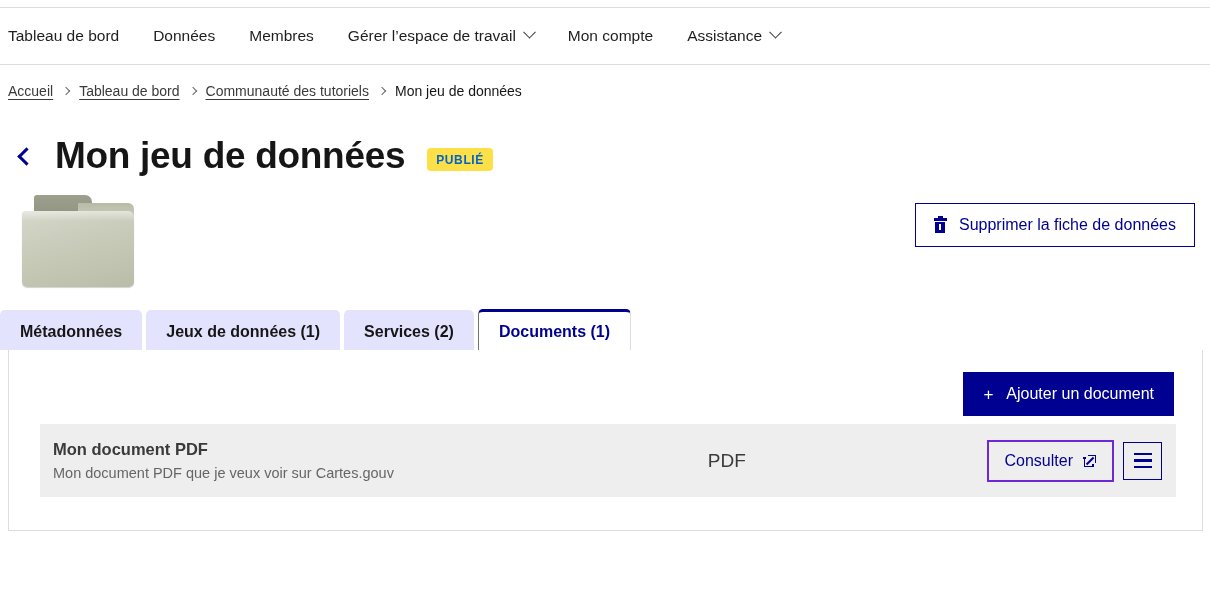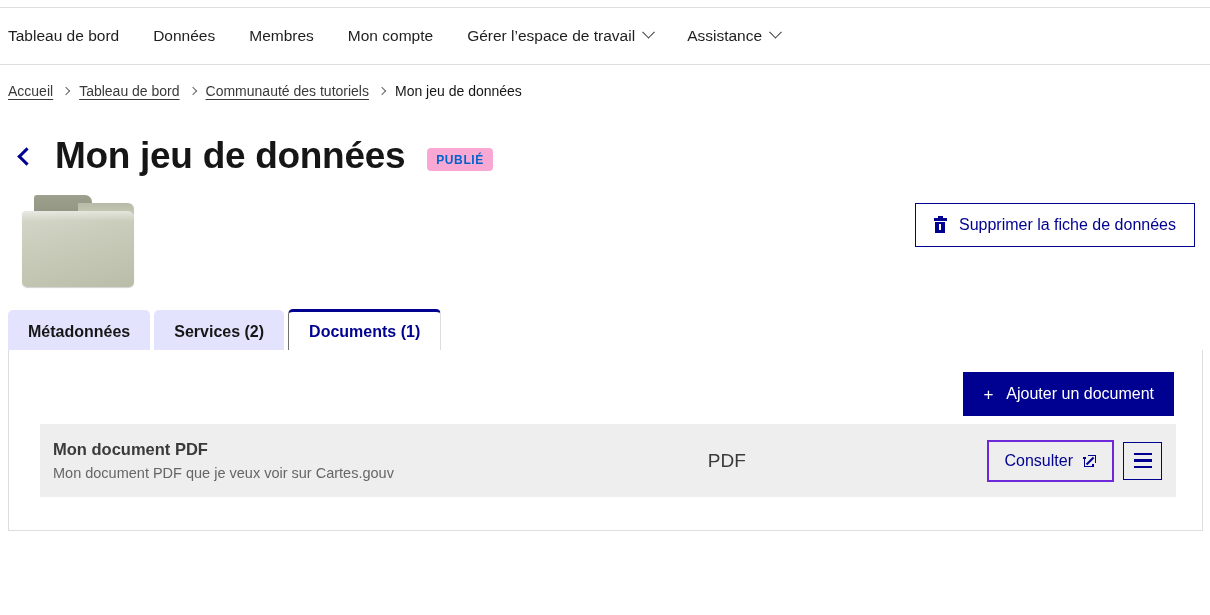--- a/index.html
+++ b/index.html
@@ -88,21 +88,21 @@
     margin-right: 4px;
     cursor: pointer;
   }
   .page-title {
     font-size: 37px;
     font-weight: bold;
     color: #161616;
     letter-spacing: -0.3px;
   }
   .badge {
-    background: #f9a8d4;
+    background: #fde047;
     color: #0063cb;
     font-size: 12px;
     font-weight: bold;
     letter-spacing: 0.6px;
     padding: 5px 9px 4px 9px;
     border-radius: 4px;
     margin-left: 4px;
     align-self: center;
     position: relative;
     top: 3px;
@@ -188,21 +188,20 @@
     background: #000091;
   }
   .trash .can:after {
     content:""; position:absolute;
     left:4px; top:2px; width:2px; height:6px;
     background:#fff;
   }
 
   
   .tabs-wrap {
-    padding-left: 8px;
     margin-top: 12px;
     display: flex;
     align-items: flex-end;
     position: relative;
     z-index: 3;
   }
   .tab-btn {
     background: #e3e3fd;
     color: #161617;
     font-size: 16px;
@@ -365,25 +364,25 @@
   <div class="nav-item">
     <span>Tableau de bord</span>
   </div>
   <div class="nav-item">
     <span>Données</span>
   </div>
   <div class="nav-item">
     <span>Membres</span>
   </div>
   <div class="nav-item">
-    <span>Mon compte</span>
-  </div>
-  <div class="nav-item">
     <span>Gérer l’espace de travail</span>
     <span class="chev-down"></span>
+  </div>
+  <div class="nav-item">
+    <span>Mon compte</span>
   </div>
   <div class="nav-item">
     <span>Assistance</span>
     <span class="chev-down"></span>
   </div>
 </nav>
 
 <div class="breadcrumb">
   <span class="crumb-link">Accueil</span>
   <span class="crumb-sep"></span>
@@ -410,20 +409,21 @@
     <span class="trash">
       <span class="lid"></span>
         <span class="can"></span>
     </span>
     <span>Supprimer la fiche de données</span>
   </button>
 </div>
 
 <div class="tabs-wrap">
   <button class="tab-btn">Métadonnées</button>
+  <button class="tab-btn">Jeux de données (1)</button>
   <button class="tab-btn">Services (2)</button>
   <button class="tab-btn active">Documents (1)</button>
 </div>
 
 <div class="panel">
   <div class="panel-actions">
     <button class="btn-add">
       <span class="plus">+</span>
       <span>Ajouter un document</span>
     </button>

